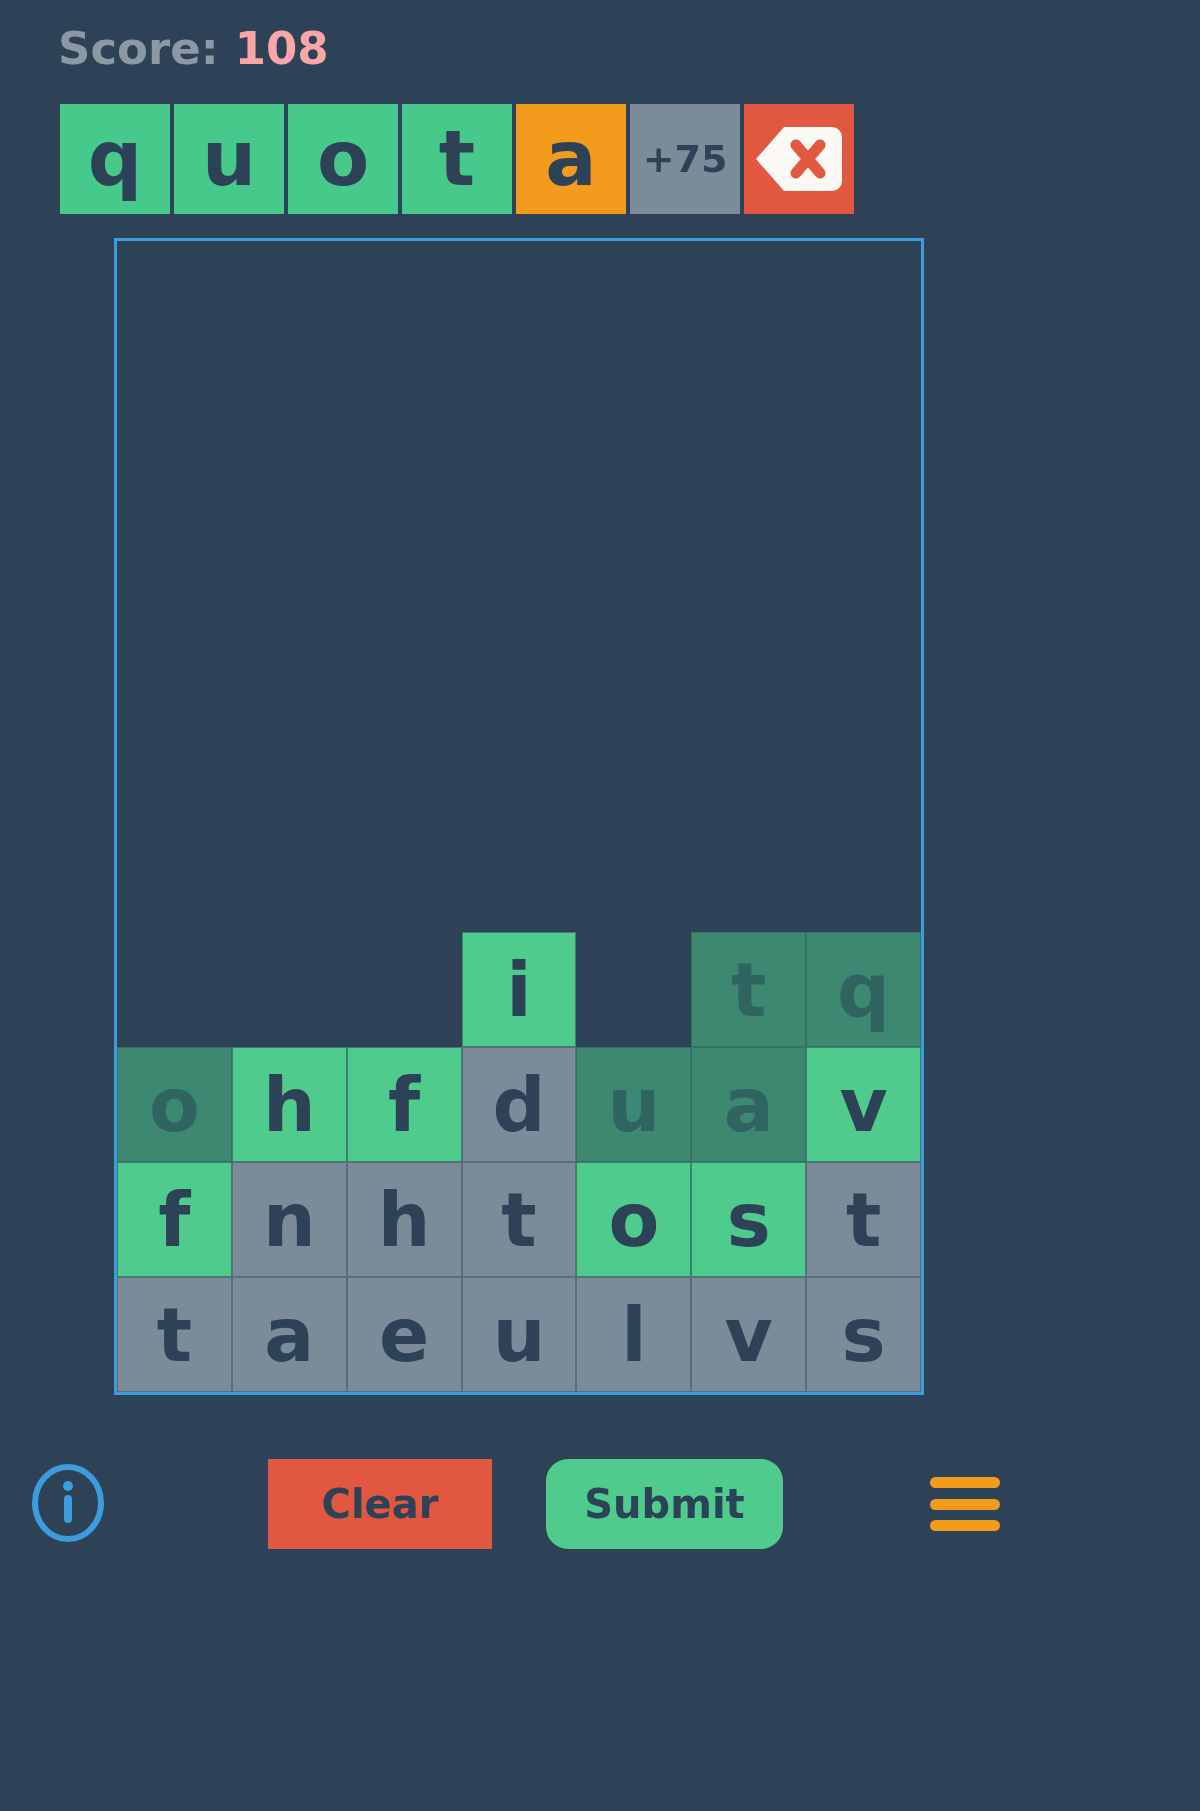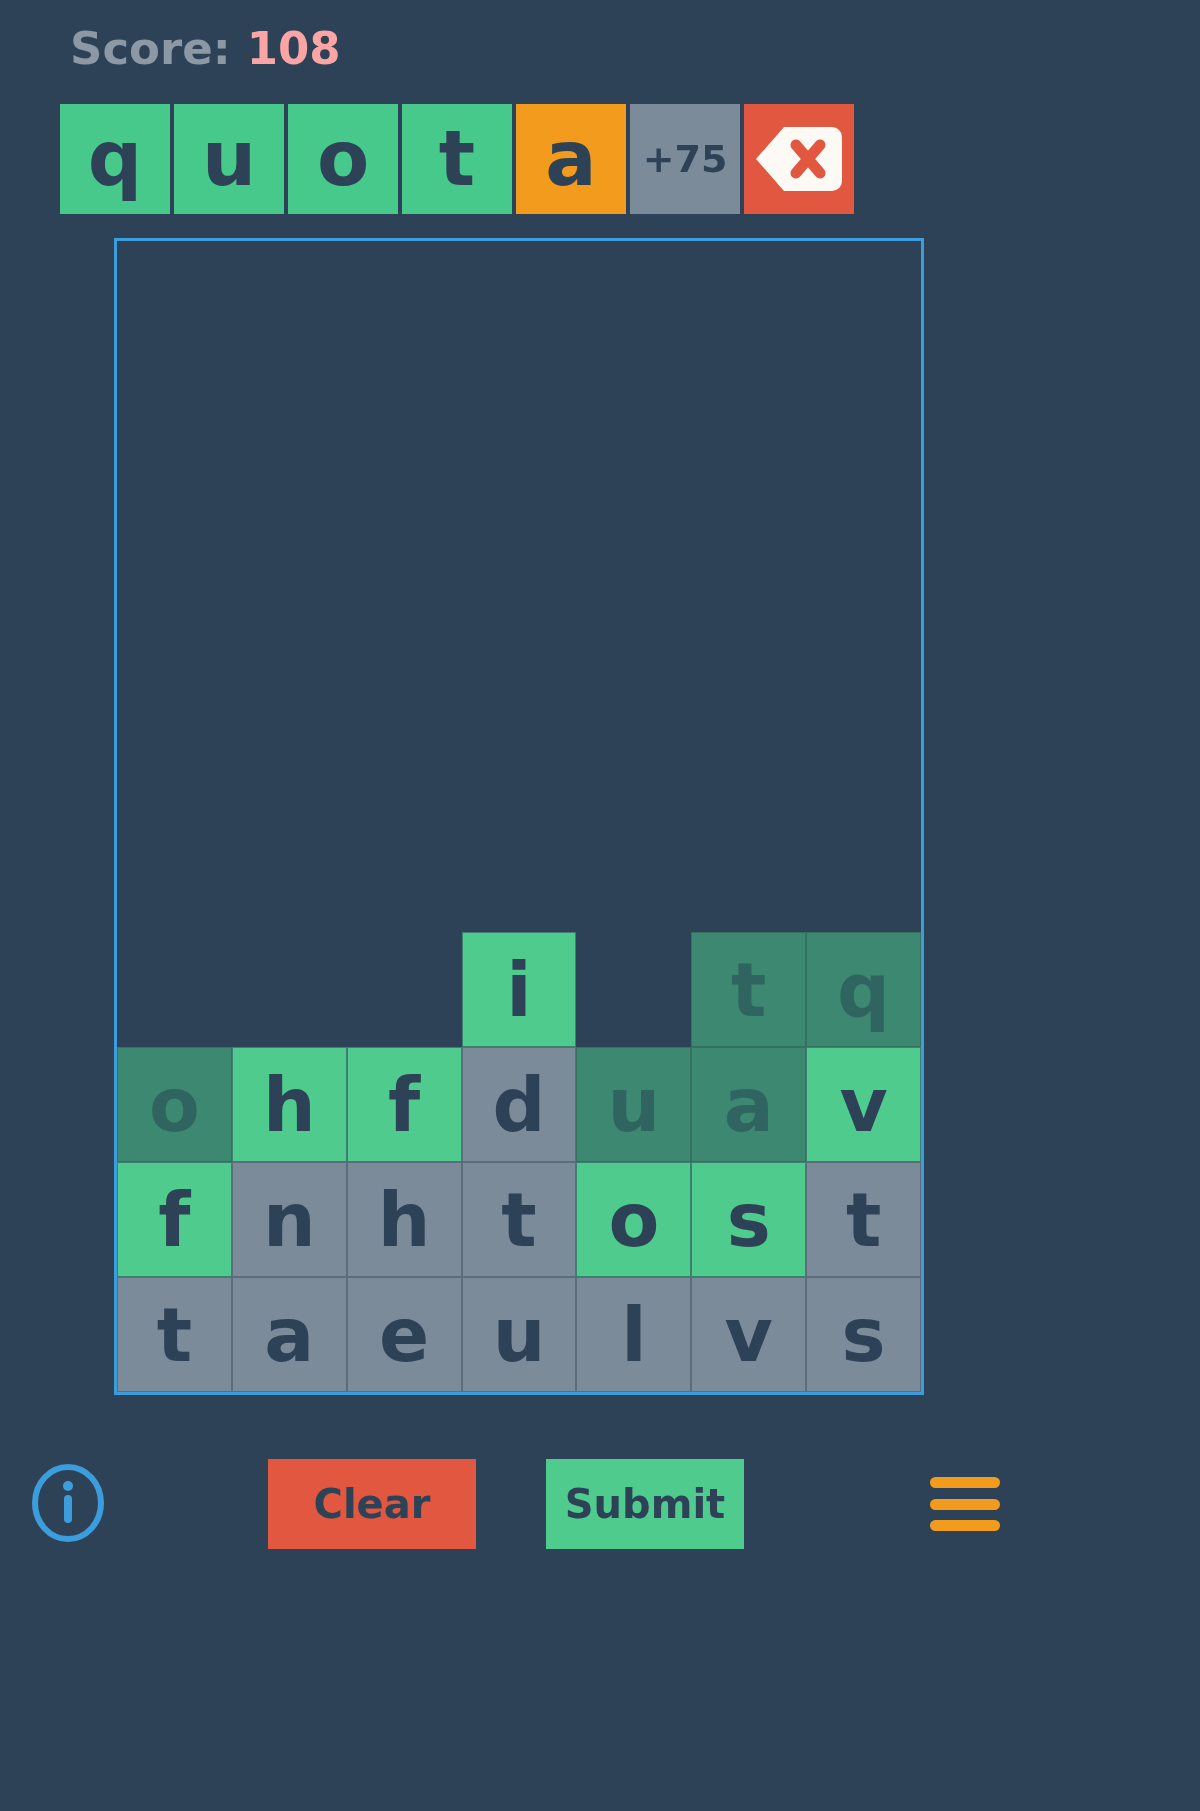--- a/index.html
+++ b/index.html
@@ -22,21 +22,20 @@
     top: 22px;
     display: flex;
     align-items: baseline;
     gap: 16px;
   }
   #score-header .score-label {
     font-size: 45px;
     font-weight: bold;
     color: #8c98a4;
     letter-spacing: 0px;
-    margin-left: 12px;
   }
   #score-header .score-value {
     font-size: 45px;
     font-weight: bold;
     color: #fca5a5;
   }
 
   
   #word-row {
     position: absolute;
@@ -143,28 +142,29 @@
     align-items: center;
     justify-content: center;
     font-size: 40px;
     font-weight: bold;
     color: #2e4257;
     box-sizing: border-box;
   }
   #clear-button {
     left: 268px;
     top: 34px;
-    width: 208px;
+    width: 224px;
     background: #e1573f;
   }
   #submit-button {
     left: 546px;
     top: 34px;
-    width: 198px;
+    width: 237px;
     background: #4ecb8d;
+    border-radius: 22px;
   }
   #menu-button {
     position: absolute;
     left: 930px;
     top: 44px;
     width: 70px;
     height: 70px;
     display: flex;
     flex-direction: column;
     justify-content: space-between;

